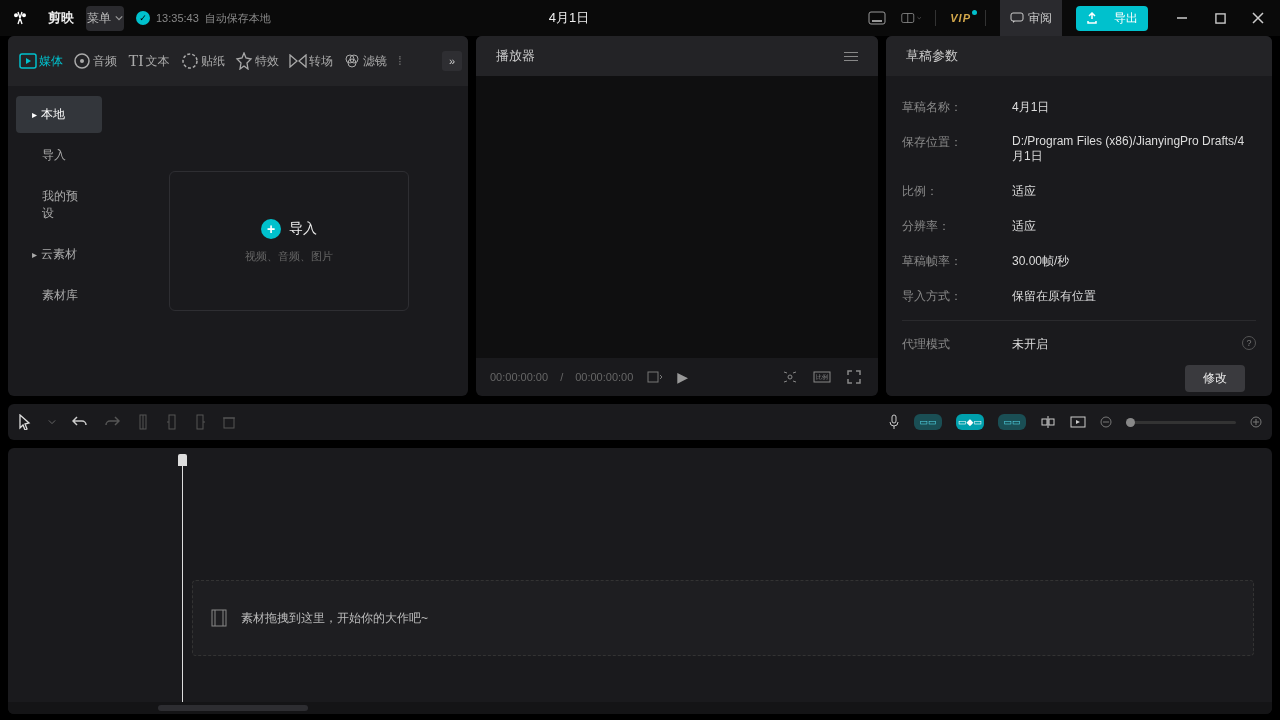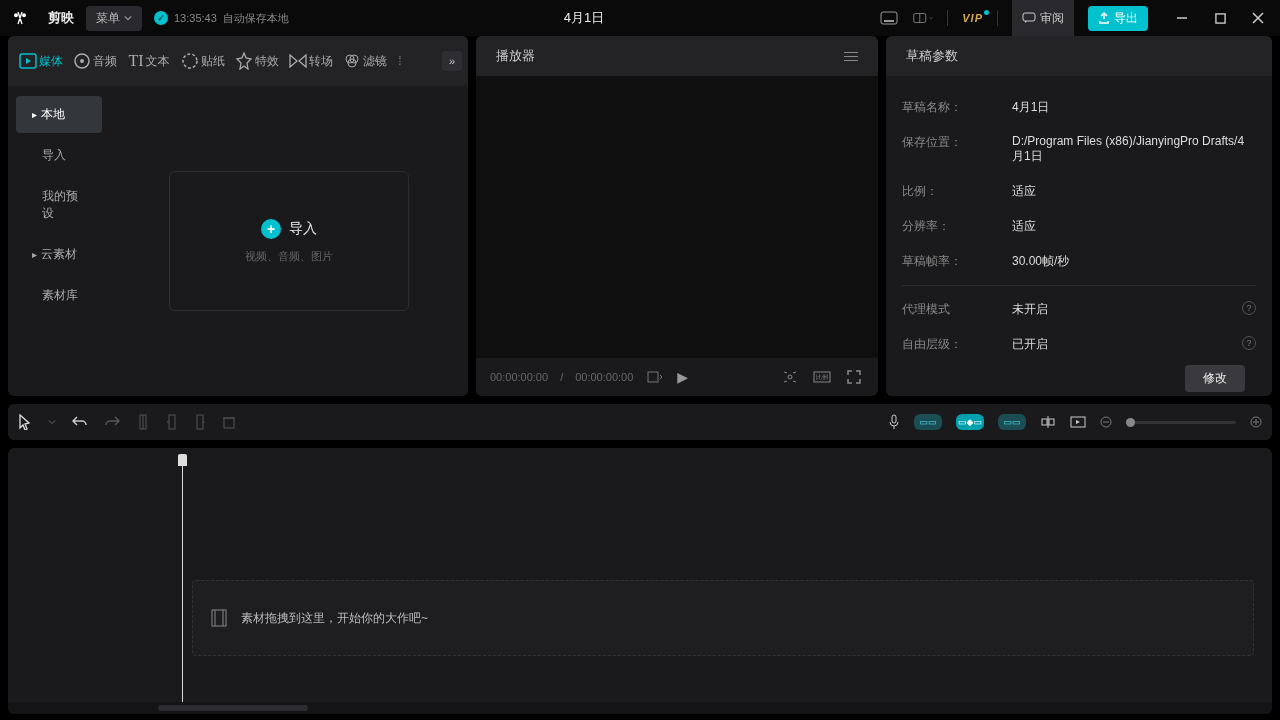--- a/index.html
+++ b/index.html
@@ -1,30 +1,30 @@
 <!DOCTYPE html>
 <html><head>
 <meta charset="utf-8">
 <style>
 *{margin:0;padding:0;box-sizing:border-box;font-family:"Microsoft YaHei",sans-serif;-webkit-font-smoothing:antialiased}
 body{background:#000;color:#c8c8c8;width:1280px;height:720px;overflow:hidden;font-size:13px}
 .titlebar{height:36px;display:flex;align-items:center;padding:0 12px;gap:12px;background:#0a0a0a}
 .logo{display:flex;align-items:center;gap:20px;font-weight:600;color:#eee;font-size:13px}
 .logo svg{width:16px;height:16px}
-.menu-btn{background:#2a2a2e;border-radius:4px;padding:4px 10px;color:#bbb;font-size:12px;display:flex;align-items:center;gap:4px}
+.menu-btn{background:#2a2a2e;border-radius:4px;padding:4px 1px;color:#bbb;font-size:12px;display:flex;align-items:center;gap:4px}
 .autosave{display:flex;align-items:center;gap:6px;font-size:11px;color:#888}
 .check-dot{width:14px;height:14px;border-radius:50%;background:#00c1cd;display:flex;align-items:center;justify-content:center;color:#000;font-size:9px}
 .title-center{flex:1;text-align:center;color:#eee;font-size:13px;font-weight:500}
 .title-right{display:flex;align-items:center;gap:14px}
 .icon-btn{color:#999;cursor:pointer;display:flex;align-items:center;justify-content:center;width:20px;height:20px}
 .vip-badge{color:#d4a84b;font-weight:900;font-size:11px;letter-spacing:1px;font-style:italic;position:relative}
 .vip-dot{position:absolute;top:-2px;right:-6px;width:5px;height:5px;border-radius:50%;background:#00c1cd}
 .sep{width:1px;height:16px;background:#333}
 .review-btn{background:#2a2a2e;border-radius:4px;padding:16px 10px;color:#ccc;font-size:12px;display:flex;align-items:center;gap:4px}
-.export-btn{background:#00c1cd;border-radius:4px;padding:4px 10px;color:#fff;font-size:12px;display:flex;align-items:center;gap:4px}
+.export-btn{background:#00c1cd;border-radius:4px;padding:4px 10px;color:#fff;font-size:12px;display:flex;align-items:center;gap:16px}
 .win-ctrl{display:flex;gap:18px;margin-left:10px}
 .main{display:flex;gap:8px;padding:0 8px;height:360px}
 .panel{background:#1a1a1d;border-radius:6px;overflow:hidden}
 .media-panel{width:460px;display:flex;flex-direction:column}
 .media-tabs{display:flex;align-items:center;background:#232326;height:50px;padding:0 6px;position:relative}
 .media-tab{display:flex;flex-direction:row;align-items:center;justify-content:center;width:54px;height:50px;gap:2px;color:#aaa;font-size:12px;cursor:pointer}
 .media-tab.active{color:#00c1cd}
 .media-tab .ico{height:20px;display:flex;align-items:center;justify-content:center}
 .scroll-right{position:absolute;right:6px;width:20px;height:20px;background:#2e2e32;border-radius:3px;color:#ccc;display:flex;align-items:center;justify-content:center;font-size:11px}
 .media-body{flex:1;display:flex}
@@ -301,20 +301,24 @@
           <span class="draft-val">适应</span>
         </div>
       <div class="draft-row">
           <span class="draft-label">分辨率：</span>
           <span class="draft-val">适应</span>
         </div>
       <div class="draft-row">
           <span class="draft-label">草稿帧率：</span>
           <span class="draft-val">30.00帧/秒</span>
         </div>
+      <div class="draft-row">
+          <span class="draft-label">导入方式：</span>
+          <span class="draft-val">保留在原有位置</span>
+        </div>
       <div class="draft-sep"></div>
       <div class="draft-row">
           <span class="draft-label">代理模式</span>
           <span class="draft-val">未开启</span>
           <span class="help-dot">?</span>
         </div>
       <div class="draft-row">
           <span class="draft-label">自由层级：</span>
           <span class="draft-val">已开启</span>
           <span class="help-dot">?</span>

